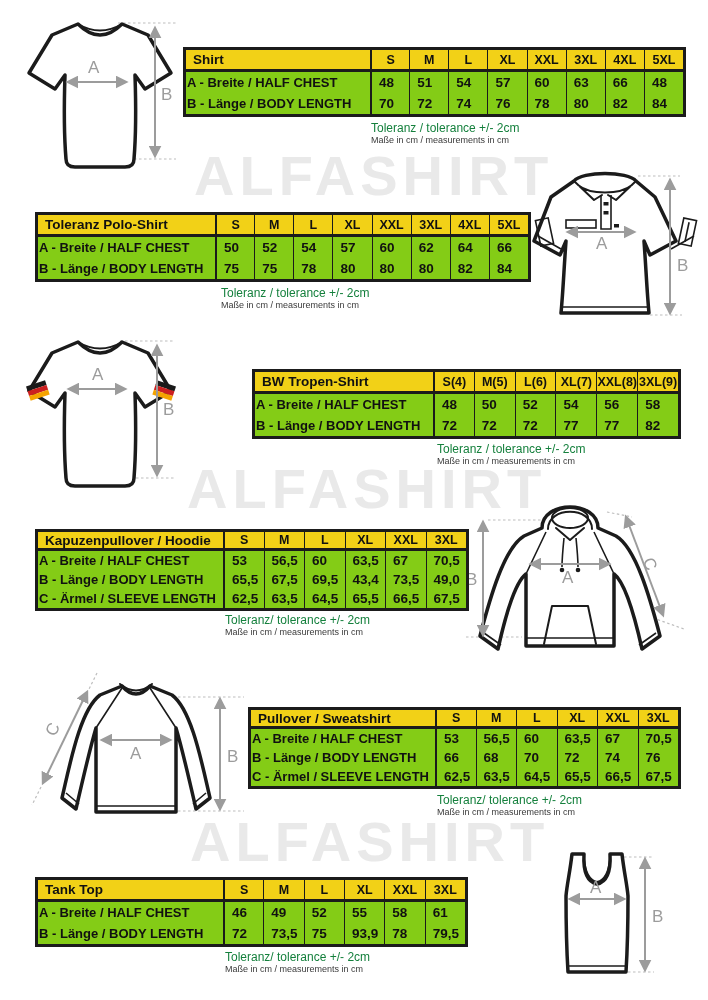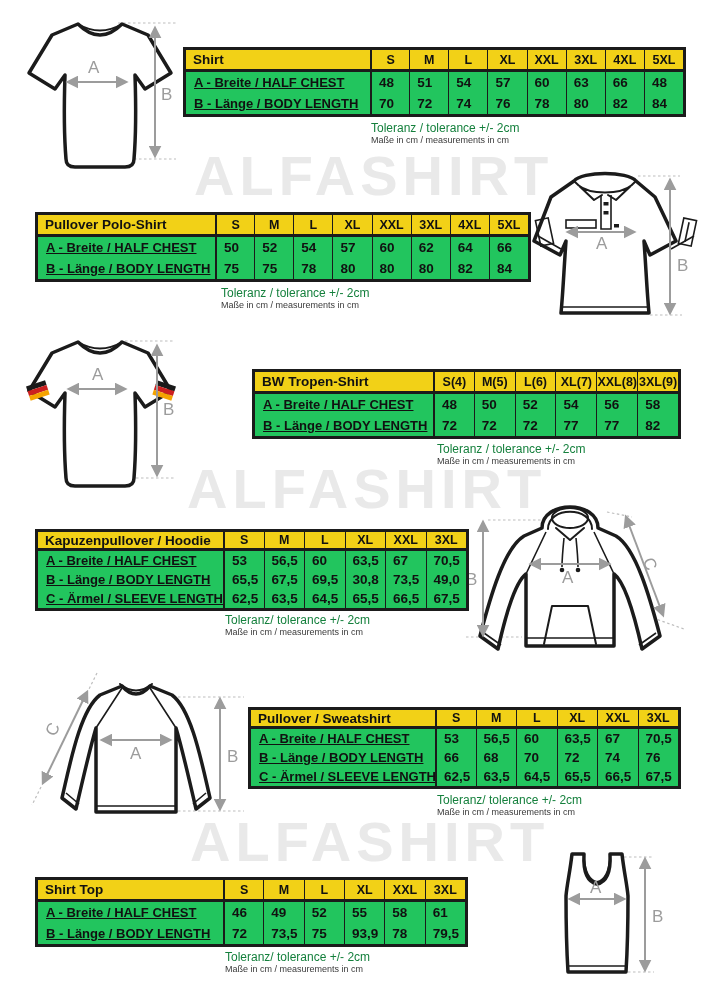--- a/index.html
+++ b/index.html
@@ -7,28 +7,28 @@
     --ink:#1b1b1b;
     --arrow:#9c9c9c;
     --wm:#e9e9e9;
   }
   html,body{margin:0;padding:0;background:#fff;}
   .page{position:relative;width:708px;height:1000px;background:#fff;overflow:hidden;
         font-family:"Liberation Sans",sans-serif;}
   .watermark{position:absolute;font-weight:800;font-size:56px;letter-spacing:5px;
              color:var(--wm);white-space:nowrap;line-height:1;z-index:0;margin-left:32px;}
   section{position:absolute;left:0;top:0;width:100%;height:0;z-index:1;}
-  .size-table{position:absolute;display:grid;border:3px solid var(--ink);background:#22c55e;z-index:2;text-align:center;}
+  .size-table{position:absolute;display:grid;border:3px solid var(--ink);background:#84cc16;z-index:2;text-align:center;}
   .st-cell{display:flex;align-items:center;white-space:nowrap;overflow:visible;
            font-weight:700;color:#111;font-size:13px;}
   .st-title{background:var(--yellow);border-bottom:3px solid var(--ink);
             padding-left:7px;font-size:13.5px;}
   .st-size{background:var(--yellow);border-bottom:3px solid var(--ink);
            border-left:1px solid var(--ink);justify-content:center;font-size:12.5px;}
-  .st-label{padding-left:8px;text-decoration:underline;}
+  .st-label{padding-left:1px;}
   .st-value{border-left:1px solid var(--ink);padding-left:7px;font-size:13.5px;}
   .st-first{border-left:2px solid var(--ink);}
   .tol{position:absolute;z-index:2;text-align:left;}
   .tol-1{font-size:12px;line-height:14px;color:#15803d;}
   .tol-2{font-size:9px;line-height:11px;color:#3a3a3a;}
   svg{position:absolute;overflow:visible;}
   .outline{fill:#fff;stroke:var(--ink);stroke-width:3.5;stroke-linejoin:round;stroke-linecap:round;}
   .detail{fill:none;stroke:var(--ink);stroke-width:2;stroke-linejoin:round;stroke-linecap:round;}
   .thin{fill:none;stroke:var(--ink);stroke-width:1.6;}
   .fillink{fill:var(--ink);stroke:none;}
@@ -92,21 +92,21 @@
         <div class="st-cell st-value">84</div>
       </div>
     <div class="tol" style="left:371px;top:121px;">
       <div class="tol-1">Toleranz / tolerance +/- 2cm</div>
       <div class="tol-2">Maße in cm / measurements in cm</div>
     </div>
   </section>
 
   <section>
     <div class="size-table" style="left: 35px; top: 212px; width: 490px; grid-template-columns: 177px repeat(8, 1fr); grid-template-rows: 22px repeat(2, 21px);">
-        <div class="st-cell st-title">Pullover Polo-Shirt</div>
+        <div class="st-cell st-title">Toleranz Polo-Shirt</div>
         <div class="st-cell st-size st-first">S</div>
         <div class="st-cell st-size">M</div>
         <div class="st-cell st-size">L</div>
         <div class="st-cell st-size">XL</div>
         <div class="st-cell st-size">XXL</div>
         <div class="st-cell st-size">3XL</div>
         <div class="st-cell st-size">4XL</div>
         <div class="st-cell st-size">5XL</div>
         <div class="st-cell st-label">A -  Breite / HALF CHEST</div>
         <div class="st-cell st-value st-first">50</div>
@@ -228,21 +228,21 @@
         <div class="st-cell st-value st-first">53</div>
         <div class="st-cell st-value">56,5</div>
         <div class="st-cell st-value">60</div>
         <div class="st-cell st-value">63,5</div>
         <div class="st-cell st-value">67</div>
         <div class="st-cell st-value">70,5</div>
         <div class="st-cell st-label">B -  Länge / BODY LENGTH</div>
         <div class="st-cell st-value st-first">65,5</div>
         <div class="st-cell st-value">67,5</div>
         <div class="st-cell st-value">69,5</div>
-        <div class="st-cell st-value">30,8</div>
+        <div class="st-cell st-value">43,4</div>
         <div class="st-cell st-value">73,5</div>
         <div class="st-cell st-value">49,0</div>
         <div class="st-cell st-label">C -  Ärmel / SLEEVE LENGTH</div>
         <div class="st-cell st-value st-first">62,5</div>
         <div class="st-cell st-value">63,5</div>
         <div class="st-cell st-value">64,5</div>
         <div class="st-cell st-value">65,5</div>
         <div class="st-cell st-value">66,5</div>
         <div class="st-cell st-value">67,5</div>
       </div>
@@ -330,21 +330,21 @@
         <div class="st-cell st-value">67,5</div>
       </div>
     <div class="tol" style="left:437px;top:793px;">
       <div class="tol-1">Toleranz/ tolerance +/- 2cm</div>
       <div class="tol-2">Maße in cm / measurements in cm</div>
     </div>
   </section>
 
   <section>
     <div class="size-table" style="left: 35px; top: 877px; width: 427px; grid-template-columns: 185px repeat(6, 1fr); grid-template-rows: 22px repeat(2, 21px);">
-        <div class="st-cell st-title">Shirt Top</div>
+        <div class="st-cell st-title">Tank Top</div>
         <div class="st-cell st-size st-first">S</div>
         <div class="st-cell st-size">M</div>
         <div class="st-cell st-size">L</div>
         <div class="st-cell st-size">XL</div>
         <div class="st-cell st-size">XXL</div>
         <div class="st-cell st-size">3XL</div>
         <div class="st-cell st-label">A -  Breite / HALF CHEST</div>
         <div class="st-cell st-value st-first">46</div>
         <div class="st-cell st-value">49</div>
         <div class="st-cell st-value">52</div>

